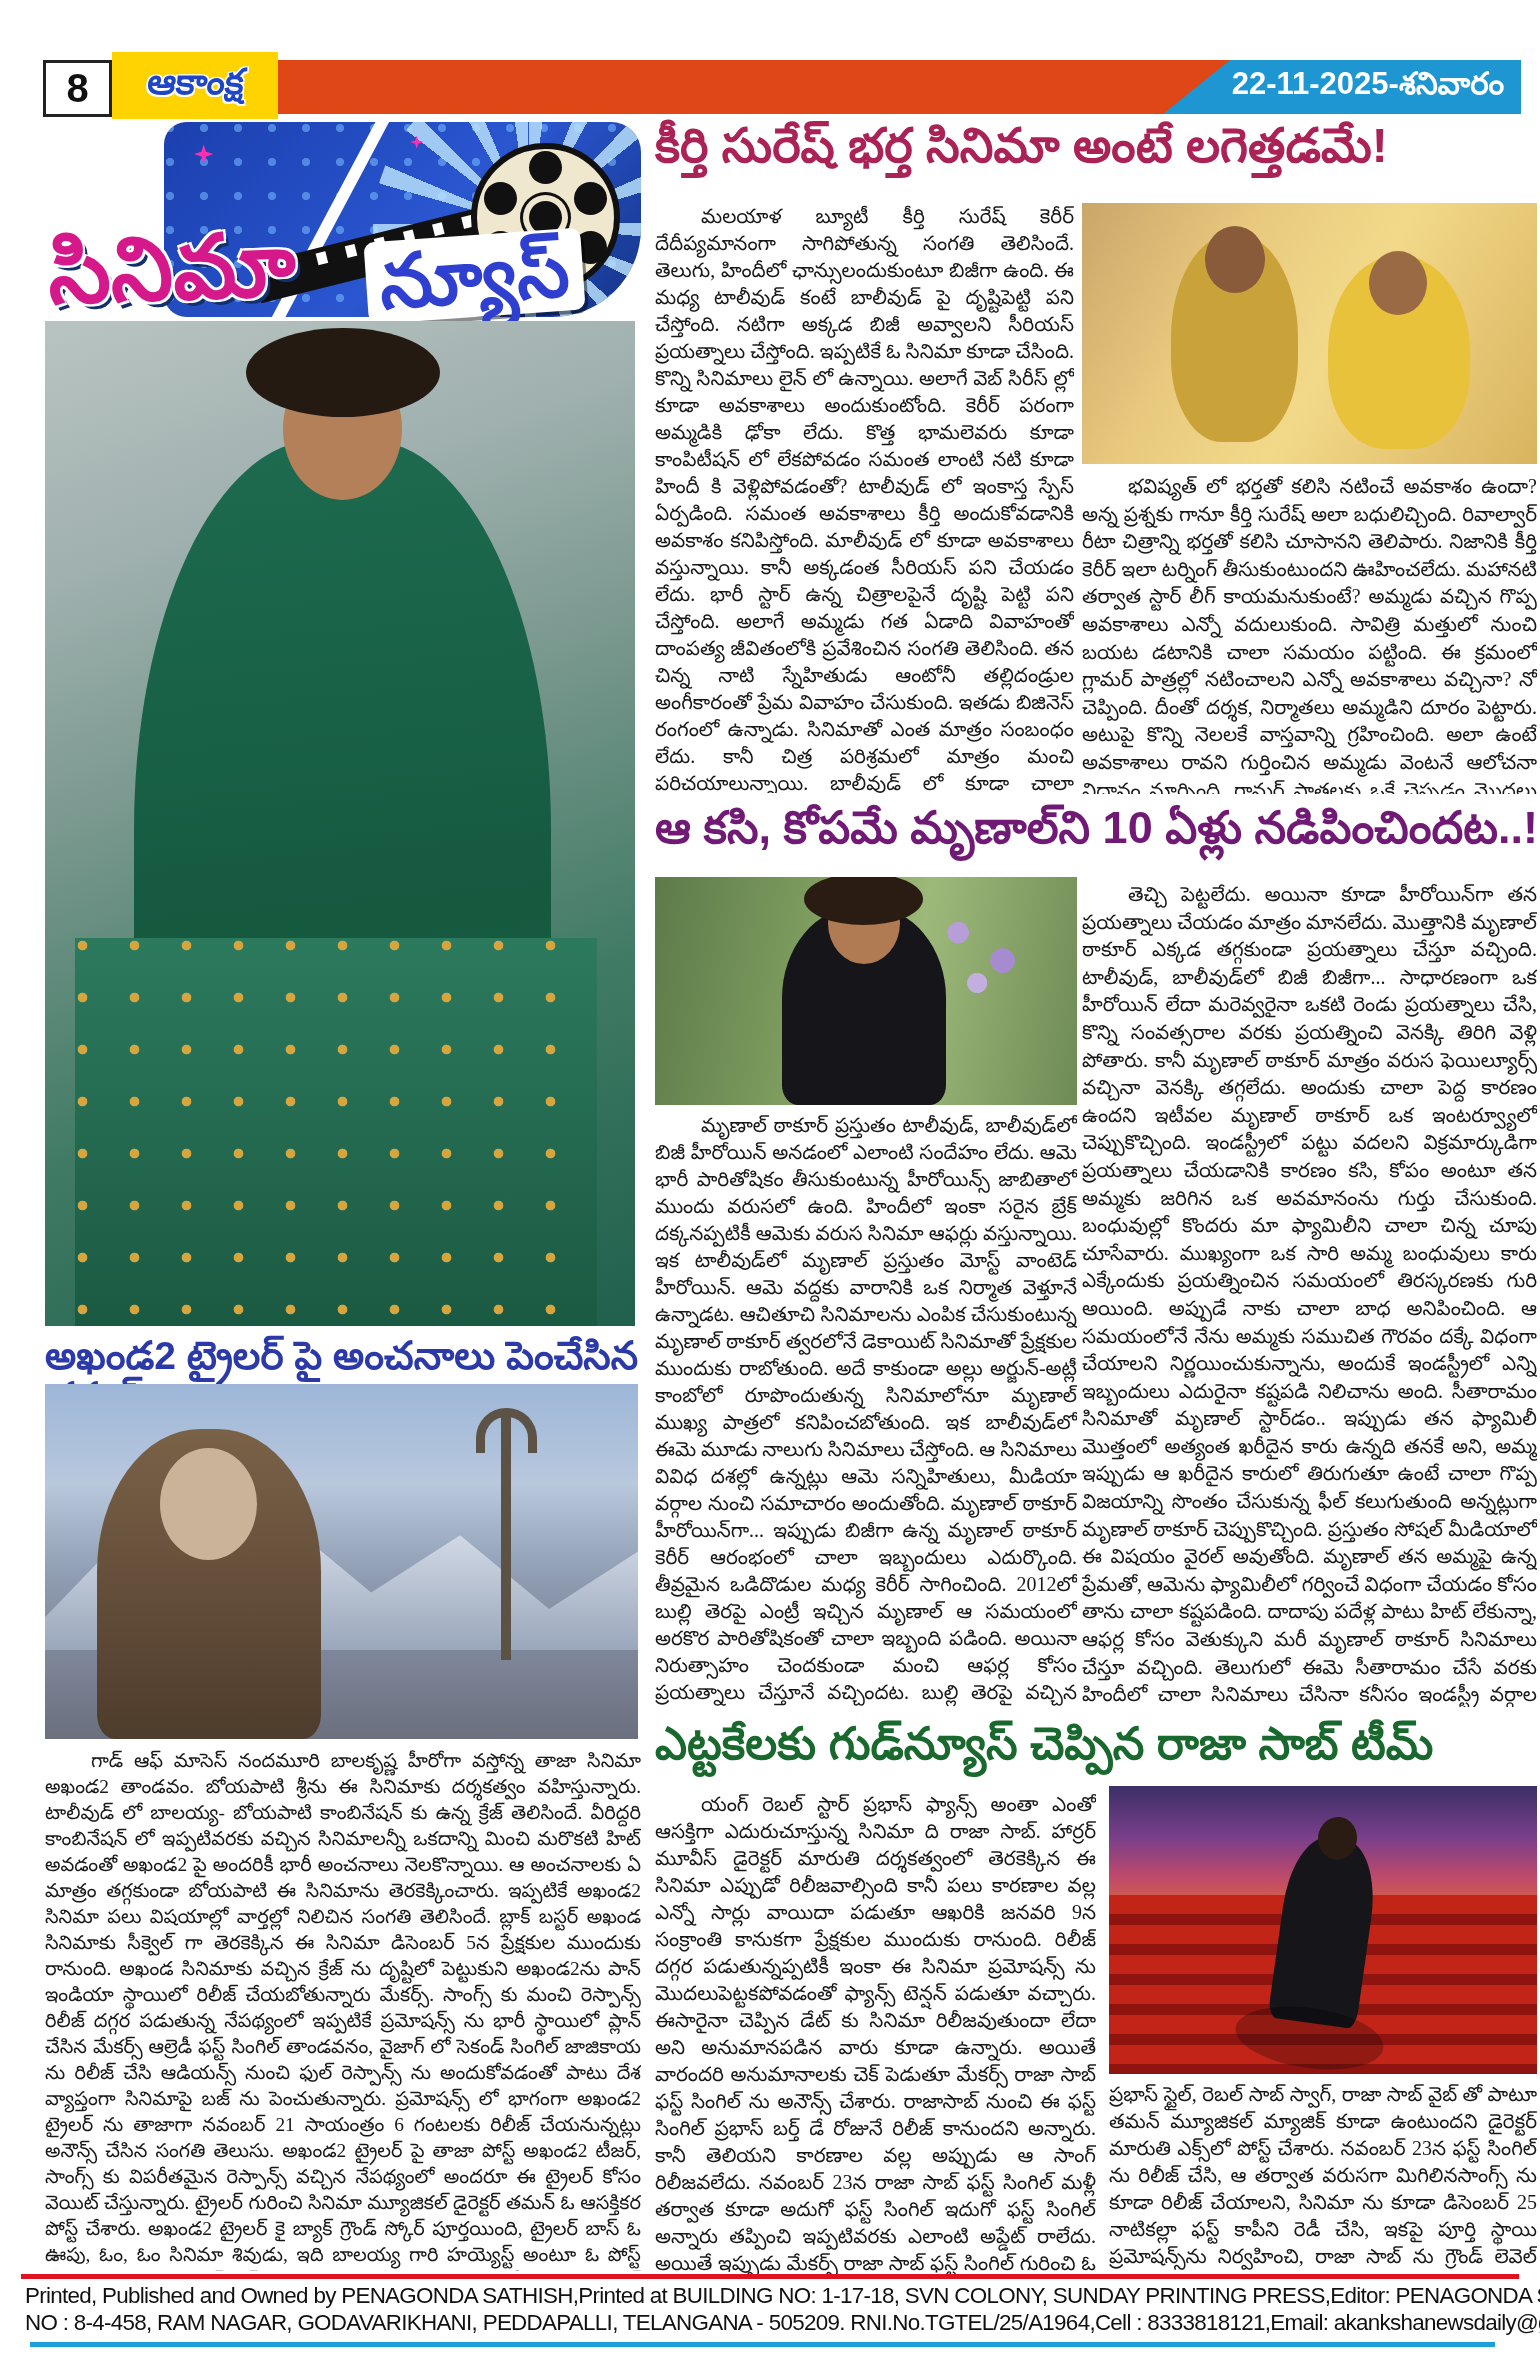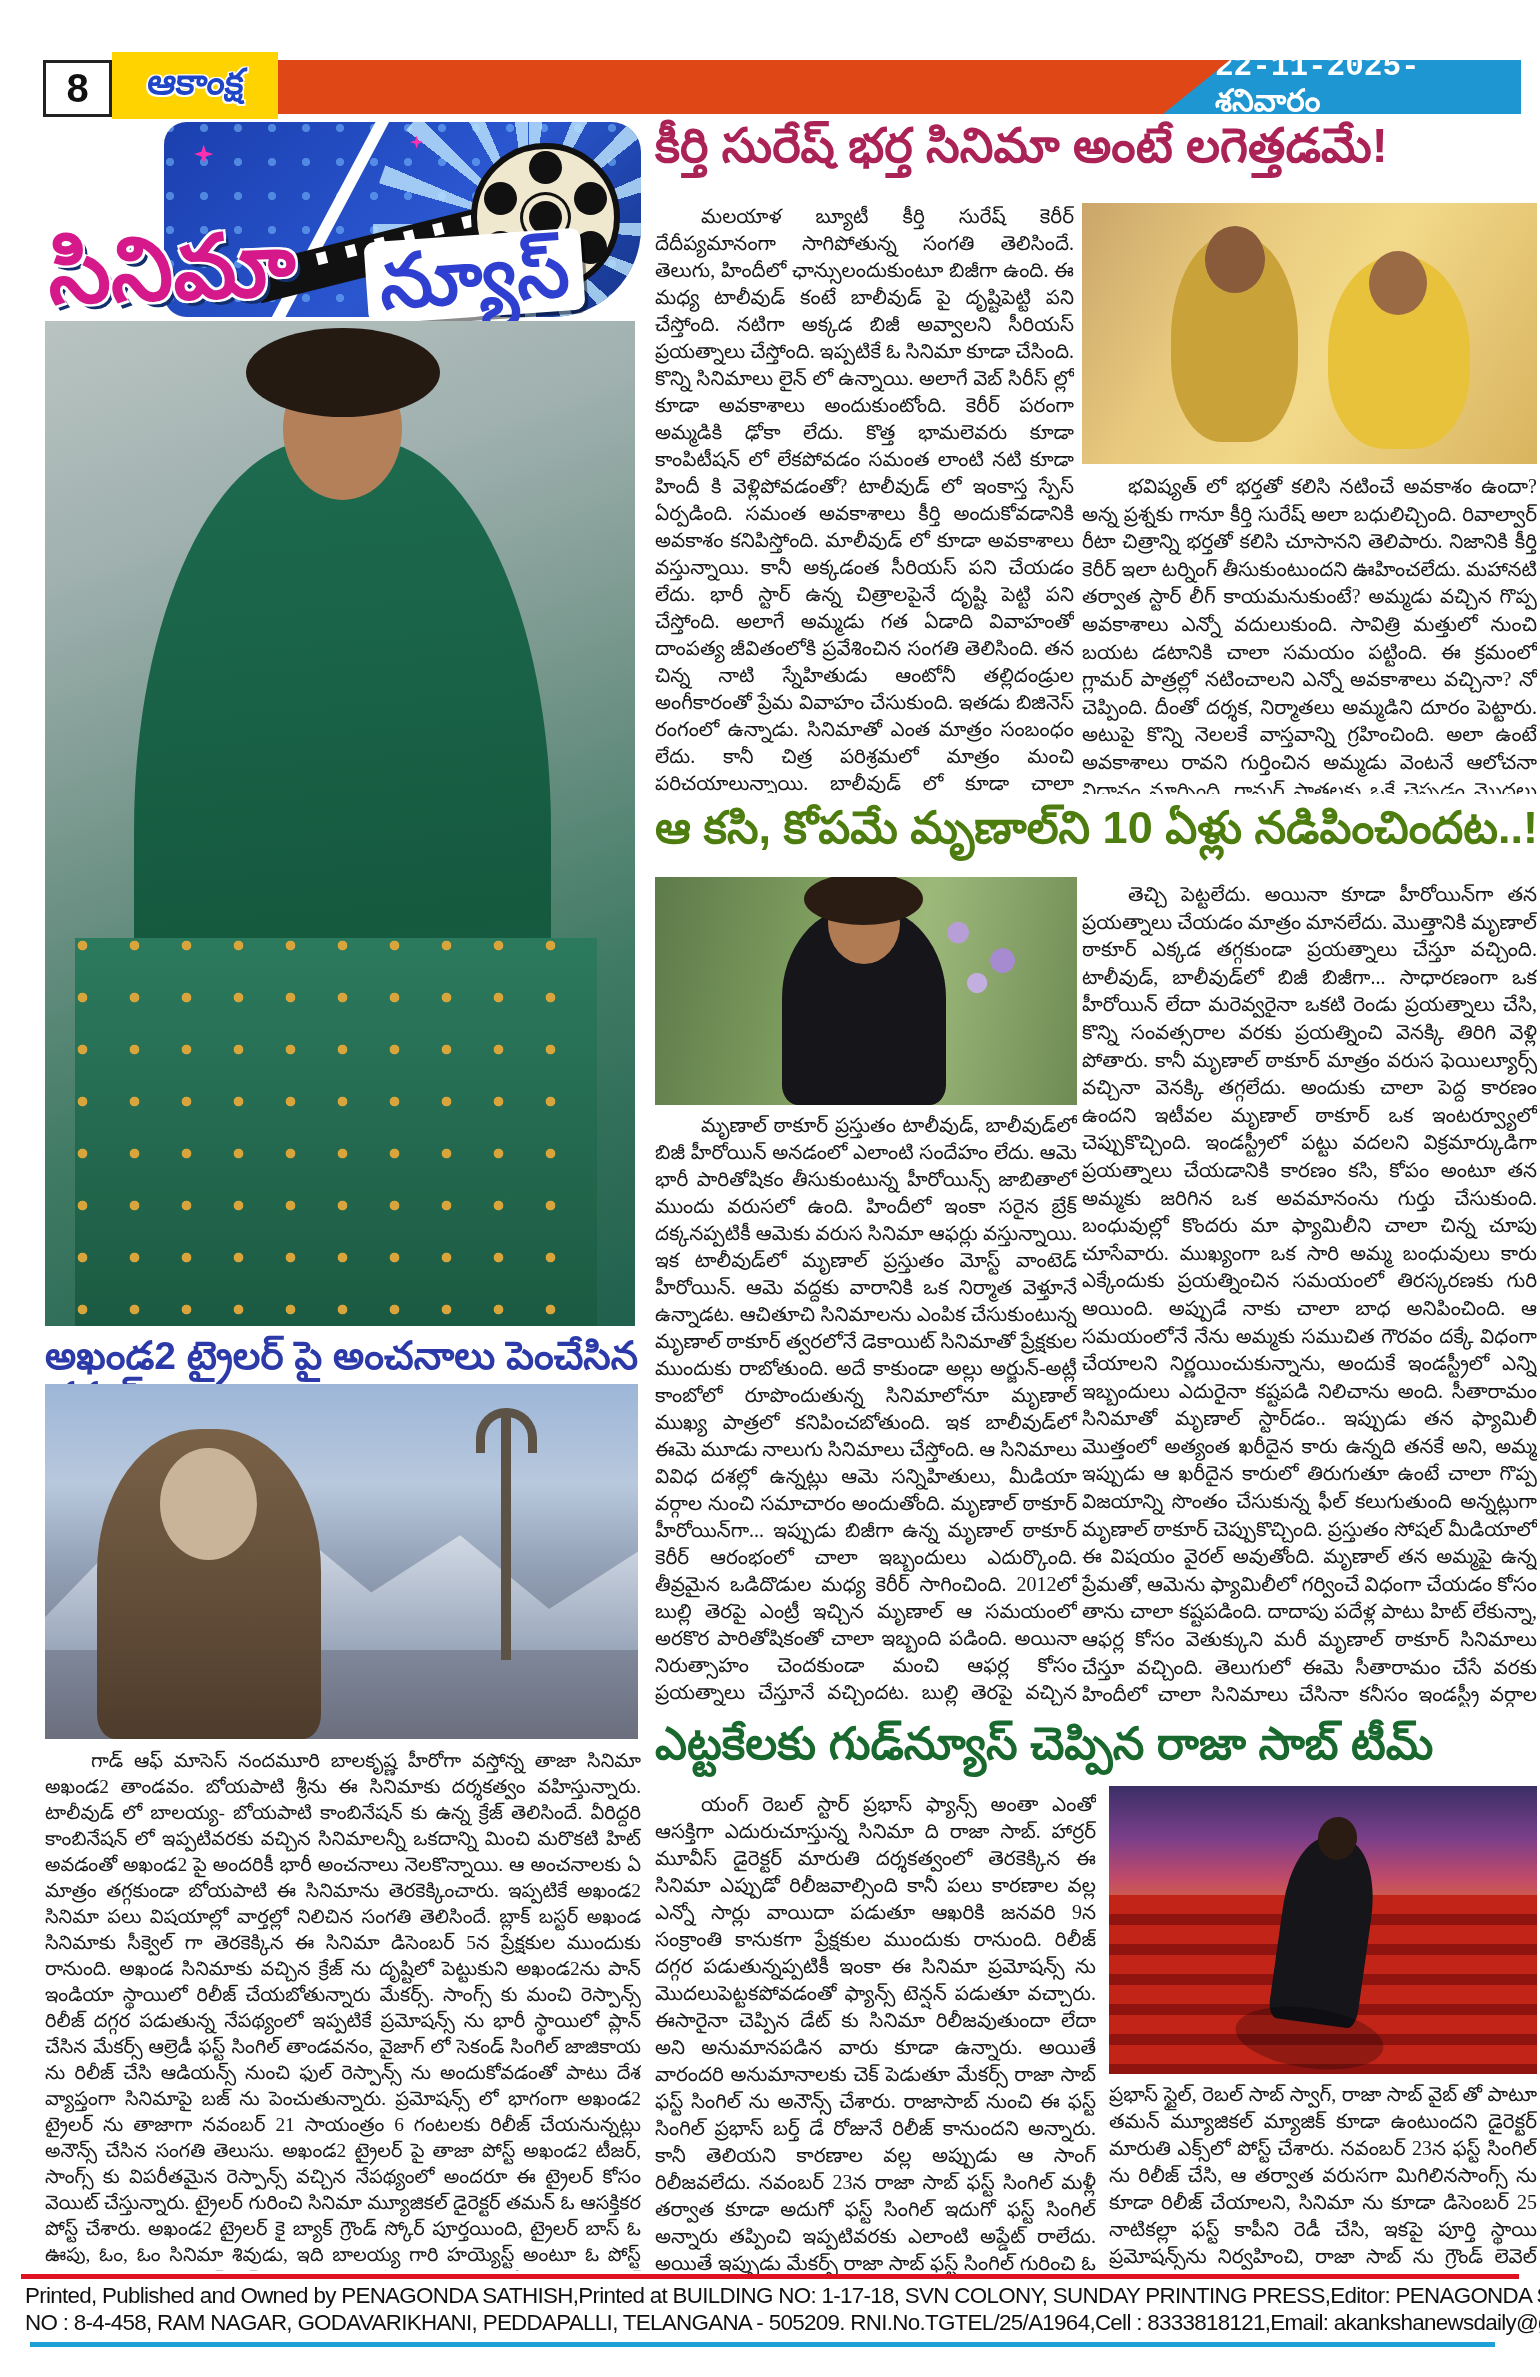--- a/index.html
+++ b/index.html
@@ -22,21 +22,21 @@
     font-family:"Liberation Sans",sans-serif;font-weight:bold;font-size:36px;color:#2046c8;
     text-shadow:1.5px 1.5px 0 #fff,-1.5px -1.5px 0 #fff,1.5px -1.5px 0 #fff,-1.5px 1.5px 0 #fff;
     transform:skewX(-6deg);
   }
   .topbar-orange{position:absolute;left:277px;top:60px;width:954px;height:54px;background:#df4716;}
   .topbar-blue{
     position:absolute;left:1163px;top:60px;width:358px;height:54px;background:#1e96d2;
     clip-path:polygon(67px 0,100% 0,100% 100%,0 100%);
     display:flex;align-items:center;justify-content:center;
   }
-  .date-text{font-family:Liberation Mono, monospace;font-weight:bold;font-size:31px;color:#fff;padding-left:52px;}
+  .date-text{font-family:Liberation Sans, sans-serif;font-weight:bold;font-size:31px;color:#fff;padding-left:52px;}
   
   .cine-logo{position:absolute;left:45px;top:122px;width:596px;height:195px;}
   .cine-blob{
     position:absolute;left:119px;top:0;width:477px;height:195px;border-radius:22.4px 30px 89px 22.4px;
     background:
       radial-gradient(circle at 6px 6px, rgba(120,190,255,.55) 3.7px, transparent 4.5px) 0 0/34px 34px,
       linear-gradient(135deg,#1b3fae 0%,#2a56d0 55%,#153488 100%);
     overflow:hidden;
   }
   .cine-stripe{position:absolute;left:157px;top:-30px;width:12px;height:268px;background:#fff;transform:rotate(28deg);}
@@ -62,21 +62,21 @@
   }
   .cine-word2{
     position:absolute;left:321px;bottom:0px;padding:1.5px 13.4px;background:#ffffff;border-radius:10.4px;
     font-family:"Liberation Sans",sans-serif;font-weight:bold;font-size:75px;line-height:1.05;color:#2f3fd0;
     transform:rotate(-4deg);box-shadow:3px 3.7px 0 rgba(0,0,0,.45);
   }
   .spark{position:absolute;width:19.4px;height:19.4px;background:#ff2fb0;clip-path:polygon(50% 0,62% 38%,100% 50%,62% 62%,50% 100%,38% 62%,0 50%,38% 38%);}
   
   .headline{position:absolute;font-family:"Liberation Sans",sans-serif;font-weight:bold;line-height:1.05;}
   .hl-keerthy{left:655px;top:121px;width:883px;height:81px;font-size:48px;color:#ab2257;}
-  .hl-mrunal{left:655px;top:804px;width:883px;height:69px;font-size:45px;color:#4d7c0f;}
+  .hl-mrunal{left:655px;top:804px;width:883px;height:69px;font-size:45px;color:#701a75;}
   .hl-akhanda{left:45px;top:1336px;width:596px;height:48px;font-size:39px;color:#2b3aa8;}
   .hl-rajasaab{left:655px;top:1712px;width:883px;height:69px;font-size:45px;color:#19692e;margin-top:8px;}
   
   .body-col{
     position:absolute;font-size:20px;line-height:27px;color:#181818;
     text-align:justify;text-indent:46px;overflow:hidden;
   }
   .a1c1{left:655px;top:203px;width:419px;height:590px;}
   .a1c2{left:1082px;top:473px;width:455px;height:321px;line-height:27.6px;}
   .a2c1{left:655px;top:1112px;width:422px;height:595px;}

